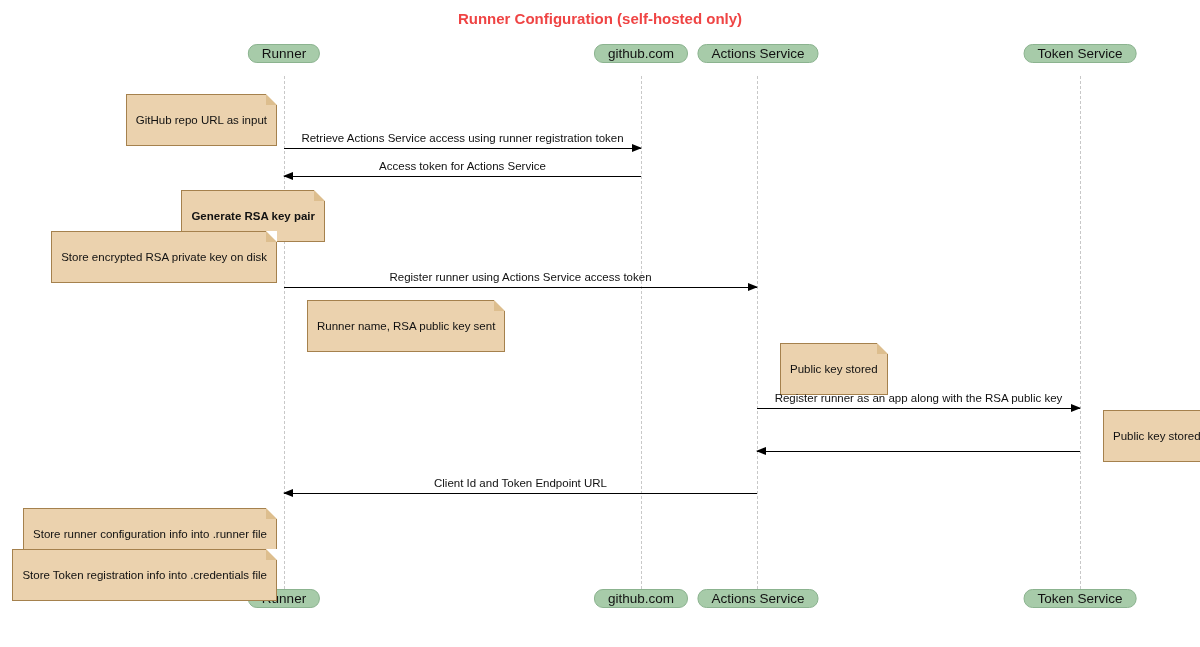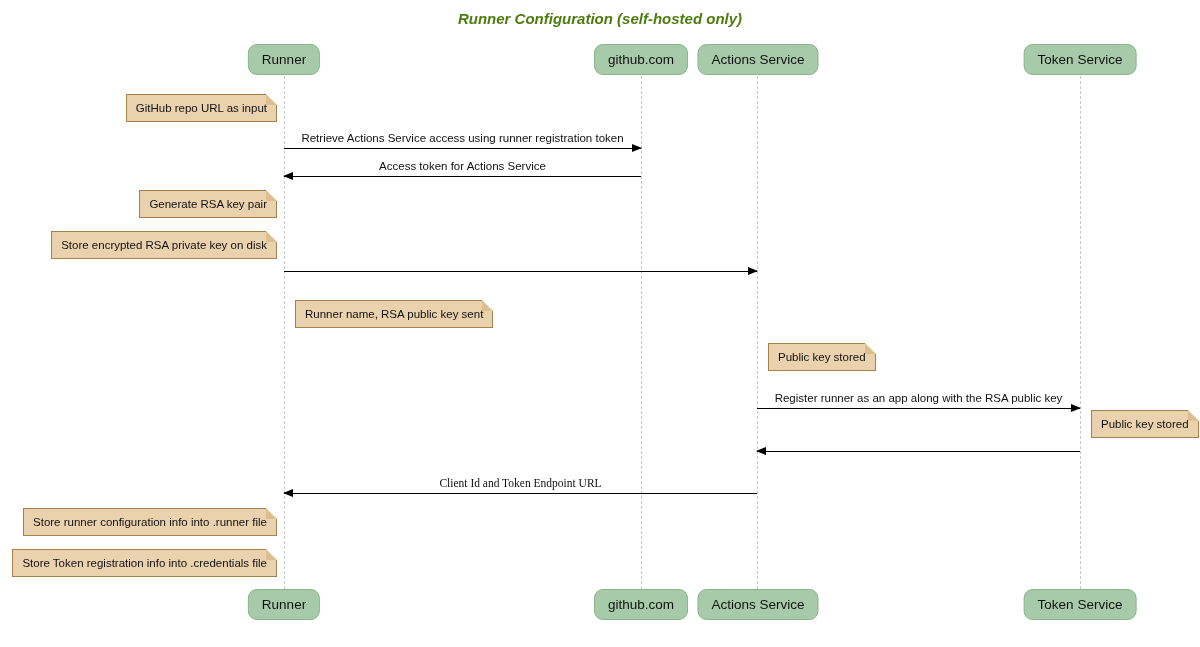--- a/index.html
+++ b/index.html
@@ -2,36 +2,36 @@
 <html style="--actor-fill: #A7CBA9; --actor-border: #8BB38F; --note-fill: #EBD2AE; --note-border: #A5814D; --lifeline: #C8C8C8; --message: #000000;"><head>
 <meta charset="utf-8">
 <style>
   html,body { margin:0; padding:0; background:#ffffff; }
   #canvas {
     position:relative; width:1200px; height:647px; background:#ffffff;
     font-family:"Liberation Sans", sans-serif; color:#000; overflow:hidden;
   }
   .title {
     position:absolute; top:10px; left:0; width:1200px; text-align:center;
-    font-size:15px; font-weight:bold; color:#4d7c0f;font-style:italic;
+    font-size:15px; font-weight:bold; color:#ef4444;
   }
   .actor {
     position:absolute; transform:translateX(-50%);
     background:var(--actor-fill,#A7CBA9); border:1px solid var(--actor-border,#8BB38F);
-    border-radius:9px; padding:7px 13px; font-size:13.5px; white-space:nowrap;
+    border-radius:9px; padding:1px 13px; font-size:13.5px; white-space:nowrap;
     box-sizing:border-box; color:#111;
   }
   .lifeline {
     position:absolute; top:76px; height:513px; width:0;
     border-left:1.4px dashed var(--lifeline,#C8C8C8);
   }
   .note {
     position:absolute; background:var(--note-fill,#EBD2AE);
     border:1px solid var(--note-border,#A5814D);
-    padding:6px 9px; font-size:11.5px; line-height:14px; white-space:nowrap; color:#111;
+    padding:18px 9px; font-size:11.5px; line-height:14px; white-space:nowrap; color:#111;margin-left:12px;
   }
   .note::before {
     content:""; position:absolute; top:-1px; right:-1px;
     border-style:solid; border-width:0 11px 11px 0;
     border-color:#ffffff #ffffff #DDBE8E #DDBE8E;
   }
   .msg { position:absolute; }
   .msg-label {
     text-align:center; font-size:11.5px; line-height:13px; margin-bottom:3px;
     white-space:nowrap; color:#111;
@@ -64,21 +64,21 @@
   <div class="actor" style="left:641px;  top:44px;">github.com</div>
   <div class="actor" style="left:758px;  top:44px;">Actions Service</div>
   <div class="actor" style="left:1080px; top:44px;">Token Service</div>
 
   <div class="actor" style="left:284px;  top:589px;">Runner</div>
   <div class="actor" style="left:641px;  top:589px;">github.com</div>
   <div class="actor" style="left:758px;  top:589px;">Actions Service</div>
   <div class="actor" style="left:1080px; top:589px;">Token Service</div>
 
   <div class="note" style="right:923px; top:94px;">GitHub repo URL as input</div>
-  <div class="note" style="right:923px; top:190px;">Generate RSA key pair</div>
+  <div class="note" style="right:875px; top:190px;font-weight:bold;">Generate RSA key pair</div>
   <div class="note" style="left:295px;  top:300px;">Runner name, RSA public key sent</div>
   <div class="note" style="right:923px; top:231px;">Store encrypted RSA private key on disk</div>
   <div class="note" style="left:768px;  top:343px;">Public key stored</div>
   <div class="note" style="left:1091px; top:410px;">Public key stored</div>
   <div class="note" style="right:923px; top:508px;">Store runner configuration info into .runner file</div>
   <div class="note" style="right:923px; top:549px;">Store Token registration info into .credentials file</div>
 
   <div class="msg" style="left:284px; top:160px; width:357px;">
     <div class="msg-label">Access token for Actions Service</div>
     <div class="msg-line">
@@ -87,38 +87,39 @@
   </div>
 
   <div class="msg" style="left:284px; top:132px; width:357px;">
     <div class="msg-label">Retrieve Actions Service access using runner registration token</div>
     <div class="msg-line">
         <span class="ah-right"></span>
       </div>
   </div>
 
   <div class="msg" style="left:284px; top:271px; width:473px;">
+    <div class="msg-label">Register runner using Actions Service access token</div>
     <div class="msg-line">
         <span class="ah-right"></span>
       </div>
   </div>
 
   <div class="msg" style="left:757px; top:381px; width:323px;margin-top:11px;">
     <div class="msg-label">Register runner as an app along with the RSA public key</div>
     <div class="msg-line">
         <span class="ah-right"></span>
       </div>
   </div>
 
   <div class="msg" style="left:757px; top:451px; width:323px;">
     <div class="msg-line">
         <span class="ah-left"></span>
       </div>
   </div>
 
-  <div class="msg" style="left:284px; top:477px; width:473px;font-family:Liberation Serif, serif;">
+  <div class="msg" style="left:284px; top:477px; width:473px;">
     <div class="msg-label">Client Id and Token Endpoint URL</div>
     <div class="msg-line">
         <span class="ah-left"></span>
       </div>
   </div>
 
 </div>
 
 </body></html>

